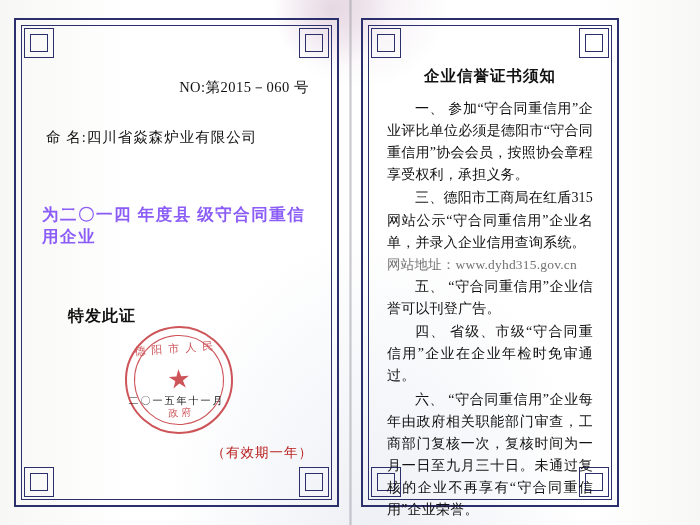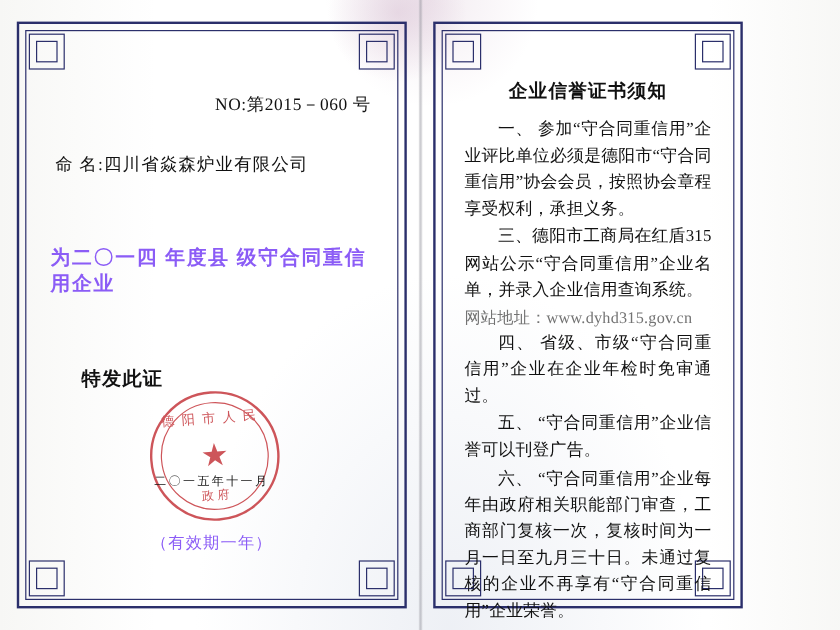--- a/index.html
+++ b/index.html
@@ -136,23 +136,23 @@
     text-align: center;
     font-size: 10px;
     color: #111;
     letter-spacing: 2px;
   }
   .validity {
     position: absolute;
     left: 0;
     right: 0;
     top: 400px;
-    text-align: center;
+    text-align: right;
     font-size: 13.5px;
-    color: #8b5cf6;
+    color: #b91c1c;
     letter-spacing: 1px;
   }
   
   .seal {
     position: absolute;
     left: 50%;
     top: 282px;
     width: 104px;
     height: 104px;
     margin-left: -52px;
@@ -276,19 +276,19 @@
     <div class="corner tr"></div>
     <div class="corner bl"></div>
     <div class="corner br"></div>
 
     <div class="page-body">
       <div class="notice-title">企业信誉证书须知</div>
       <div class="notice-list">
         <div class="notice-item">一、 参加“守合同重信用”企业评比单位必须是德阳市“守合同重信用”协会会员，按照协会章程享受权利，承担义务。</div>
         <div class="notice-item">三、德阳市工商局在红盾315网站公示“守合同重信用”企业名单，并录入企业信用查询系统。</div>
         <div class="notice-item notice-sub">网站地址：www.dyhd315.gov.cn</div>
+        <div class="notice-item">五、 “守合同重信用”企业信誉可以刊登广告。</div>
         <div class="notice-item">四、 省级、市级“守合同重信用”企业在企业年检时免审通过。</div>
-        <div class="notice-item">五、 “守合同重信用”企业信誉可以刊登广告。</div>
         <div class="notice-item">六、 “守合同重信用”企业每年由政府相关职能部门审查，工商部门复核一次，复核时间为一月一日至九月三十日。未通过复核的企业不再享有“守合同重信用”企业荣誉。</div>
       </div>
     </div>
   </div>
 </div>
 
 </body></html>

